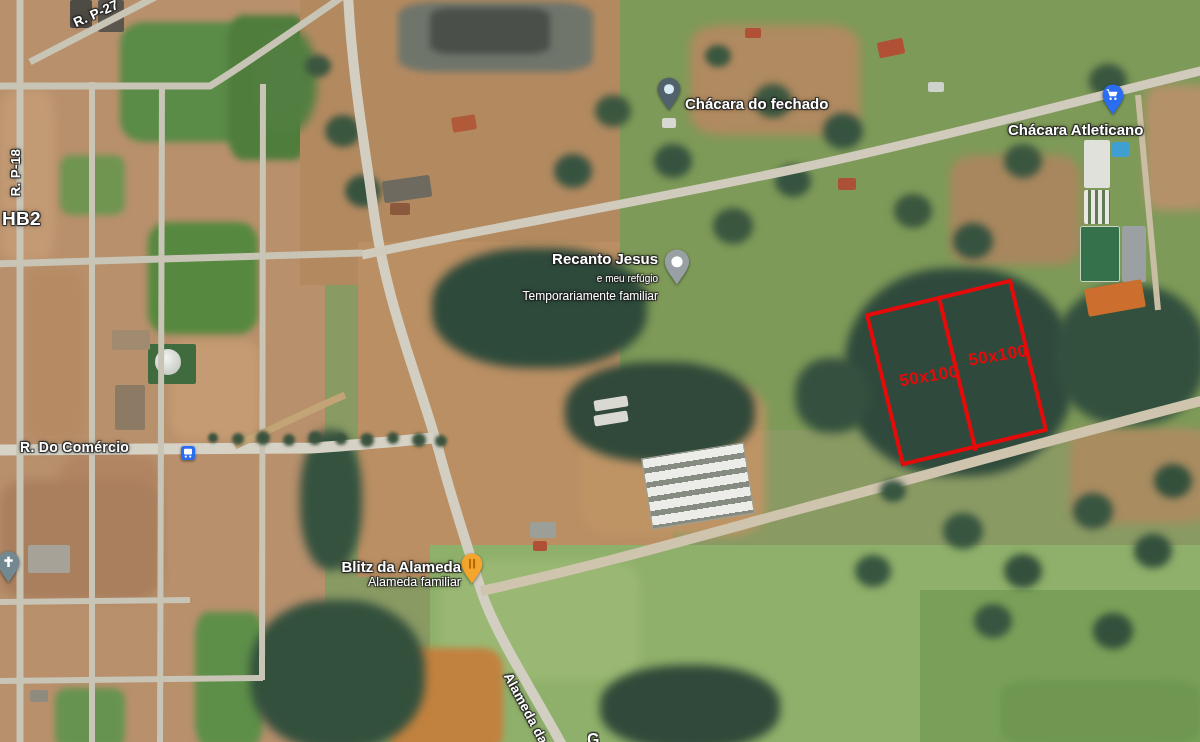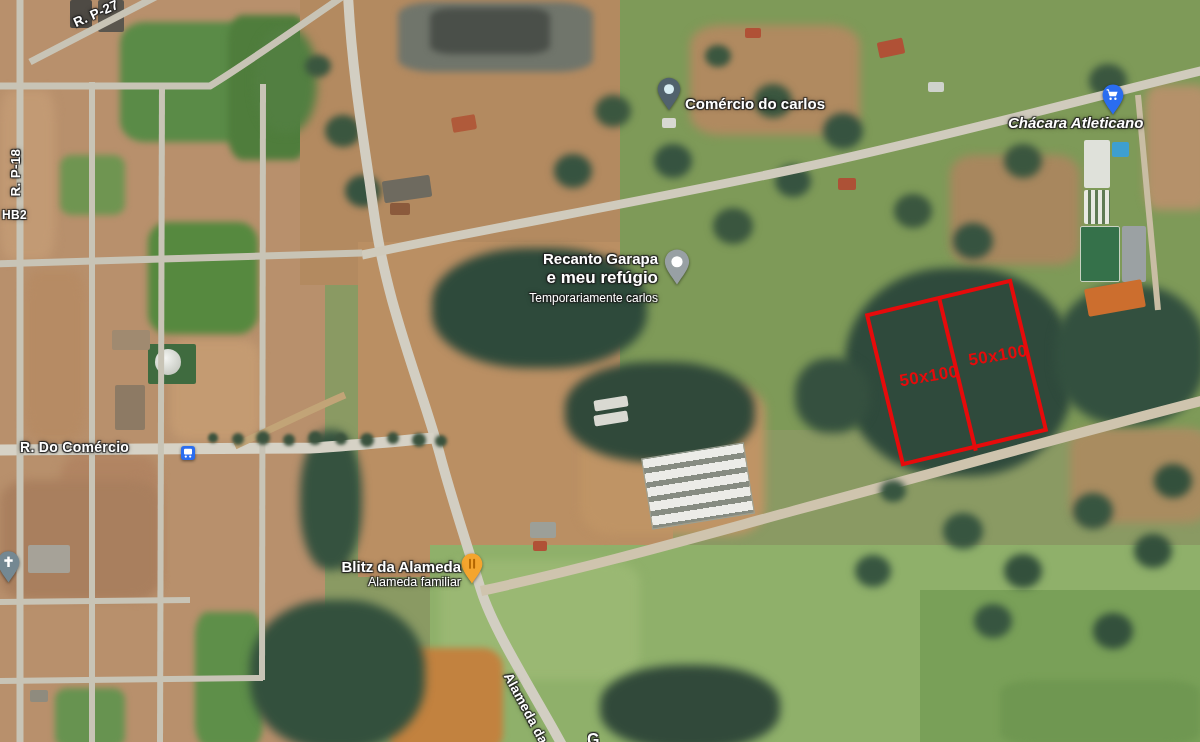--- a/index.html
+++ b/index.html
@@ -151,55 +151,55 @@
   </svg>
 
   <div id="annotation">
     <div class="divider"></div>
     <span class="plot-label pl1">50x100</span>
     <span class="plot-label pl2">50x100</span>
   </div>
 
   <div class="lbl road-lbl" style="left:72px;top:6px;transform:rotate(-24deg);">R. P-27</div>
   <div class="lbl road-lbl" style="left:-15px;top:165px;width:60px;text-align:center;transform:rotate(-90deg);">R. P-18</div>
-  <div class="lbl road-lbl" style="left:2px;top:208px;font-size:12px;">HB2</div>
+  <div class="lbl road-lbl" style="left:2px;top:208px;font-size:19px;">HB2</div>
   <div class="lbl road-lbl" style="left:20px;top:439px;font-size:14px;">R. Do Comércio</div>
   <div class="lbl road-lbl" style="left:514px;top:670px;transform:rotate(62deg);transform-origin:left top;">Alameda da</div>
   <div class="lbl road-lbl clip-bottom" style="left:587px;top:731px;font-size:16px;">G</div>
 
   <div class="pin" style="left:656px;top:76px;">
     <svg width="26" height="36" viewBox="0 0 24 32">
       <path d="M12 1C6.2 1 1.6 5.7 1.6 11.5 1.6 17.3 7.3 23.8 12 31 16.7 23.8 22.4 17.3 22.4 11.5 22.4 5.7 17.8 1 12 1Z" fill="#51626d"></path>
       <circle cx="12" cy="11.5" r="4.6" fill="#d8edf3"></circle>
     </svg>
   </div>
-  <div class="lbl poi-lbl" style="left:685px;top:95px;">Comércio do carlos</div>
+  <div class="lbl poi-lbl" style="left:685px;top:95px;">Chácara do fechado</div>
 
   <div class="pin" style="left:1101px;top:83px;">
     <svg width="24" height="33" viewBox="0 0 24 32">
       <path d="M12 1C6.2 1 1.6 5.7 1.6 11.5 1.6 17.3 7.3 23.8 12 31 16.7 23.8 22.4 17.3 22.4 11.5 22.4 5.7 17.8 1 12 1Z" fill="#2a6df0"></path>
       <path d="M7.2 8.2h9.4l-1.6 4.6H8.6Z" fill="#fff"></path>
       <path d="M5.6 6.4h1.7l.8 1.8" stroke="#fff" stroke-width="1.1" fill="none"></path>
       <circle cx="9.6" cy="15.2" r="1.2" fill="#fff"></circle>
       <circle cx="14.4" cy="15.2" r="1.2" fill="#fff"></circle>
     </svg>
   </div>
-  <div class="lbl poi-lbl" style="left:1008px;top:114px;font-style:italic;">Chácara Atleticano</div>
+  <div class="lbl poi-lbl" style="left:1008px;top:121px;">Chácara Atleticano</div>
 
   <div class="pin" style="left:663px;top:248px;">
     <svg width="28" height="38" viewBox="0 0 24 32">
       <path d="M12 1C6.2 1 1.6 5.7 1.6 11.5 1.6 17.3 7.3 23.8 12 31 16.7 23.8 22.4 17.3 22.4 11.5 22.4 5.7 17.8 1 12 1Z" fill="#98a0a4"></path>
       <circle cx="12" cy="11.5" r="4.8" fill="#ffffff"></circle>
     </svg>
   </div>
   <div class="lbl" style="right:542px;top:250px;text-align:right;">
     <span style="position:static;display:block;" class="poi-lbl-inline">
-      <span style="position:static;font-size:15px;font-weight:600;">Recanto Garapa</span><br>
-      <span style="position:static;font-size:17px;font-weight:700;">e meu refúgio</span><br>
-      <span style="position:static;font-size:12px;font-weight:400;">Temporariamente carlos</span>
+      <span style="position:static;font-size:15px;font-weight:600;">Recanto Jesus</span><br>
+      <span style="position:static;font-size:10px;font-weight:400;">e meu refúgio</span><br>
+      <span style="position:static;font-size:12px;font-weight:400;">Temporariamente familiar</span>
     </span>
   </div>
 
   <div class="pin" style="left:460px;top:552px;">
     <svg width="24" height="33" viewBox="0 0 24 32">
       <path d="M12 1C6.2 1 1.6 5.7 1.6 11.5 1.6 17.3 7.3 23.8 12 31 16.7 23.8 22.4 17.3 22.4 11.5 22.4 5.7 17.8 1 12 1Z" fill="#f4a52e"></path>
       <rect x="9.1" y="6.3" width="1.8" height="10" rx=".9" fill="#b26500"></rect>
       <rect x="13.1" y="6.3" width="2" height="10" rx="1" fill="#b26500"></rect>
     </svg>
   </div>

